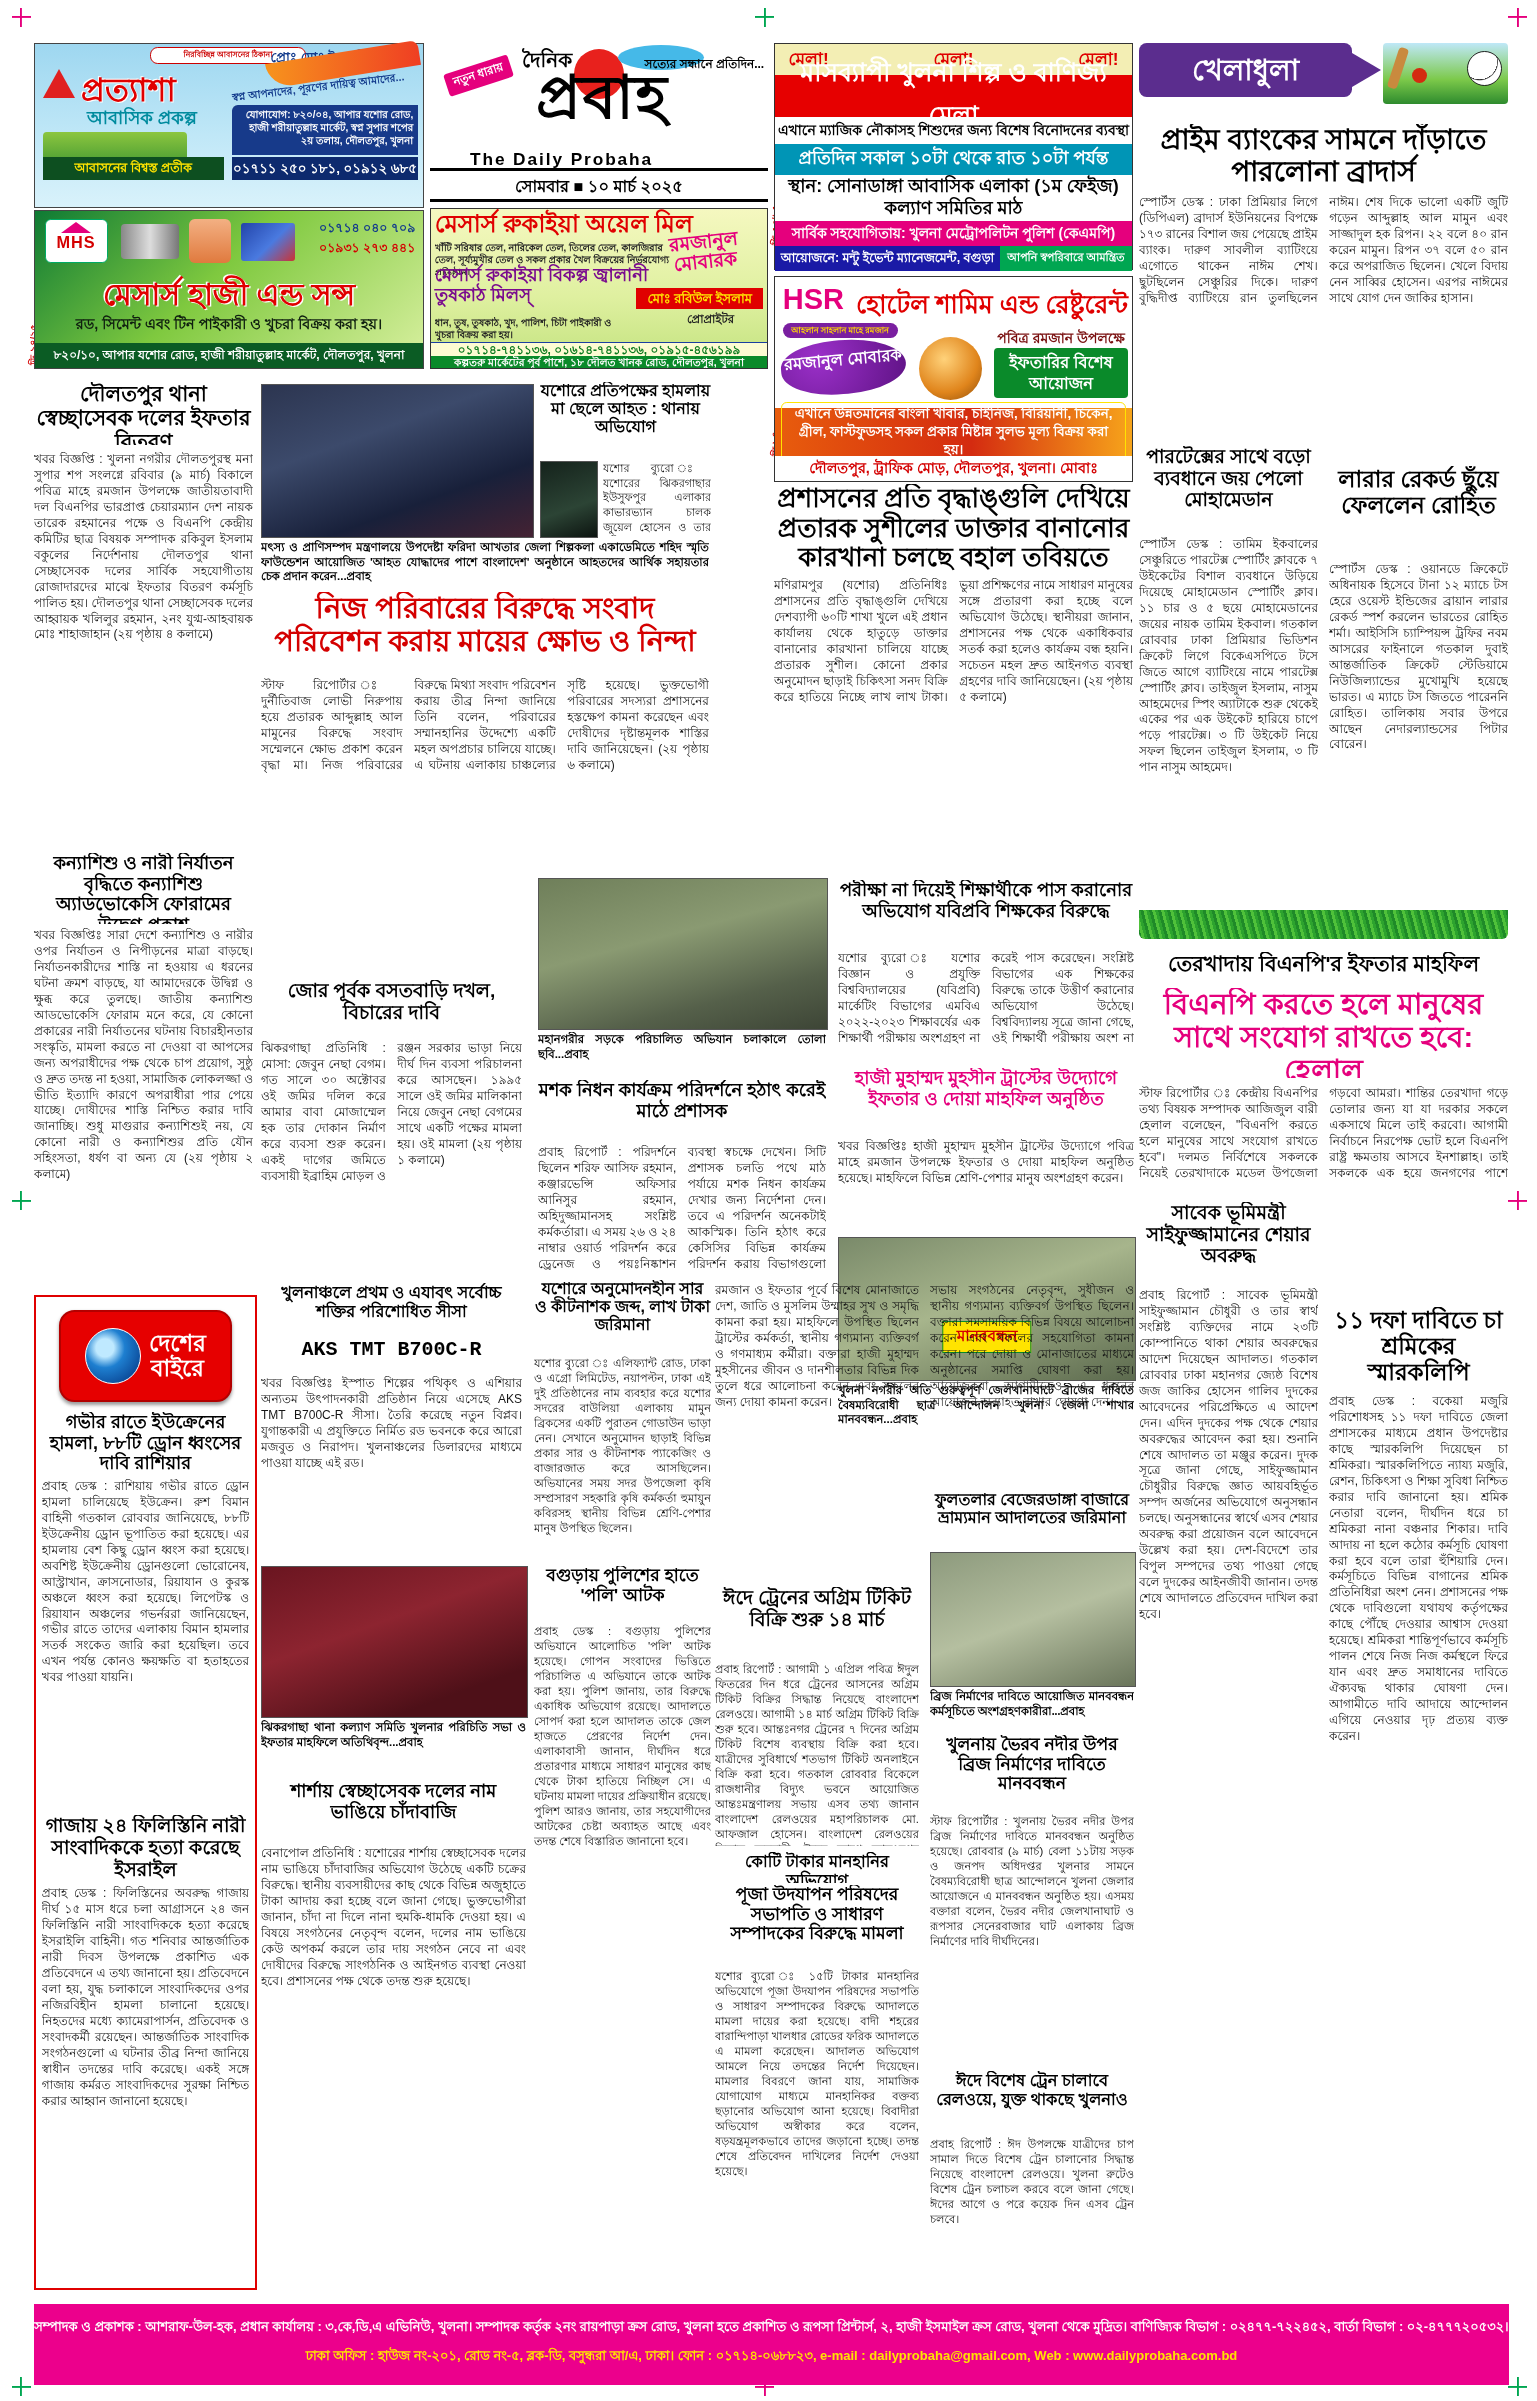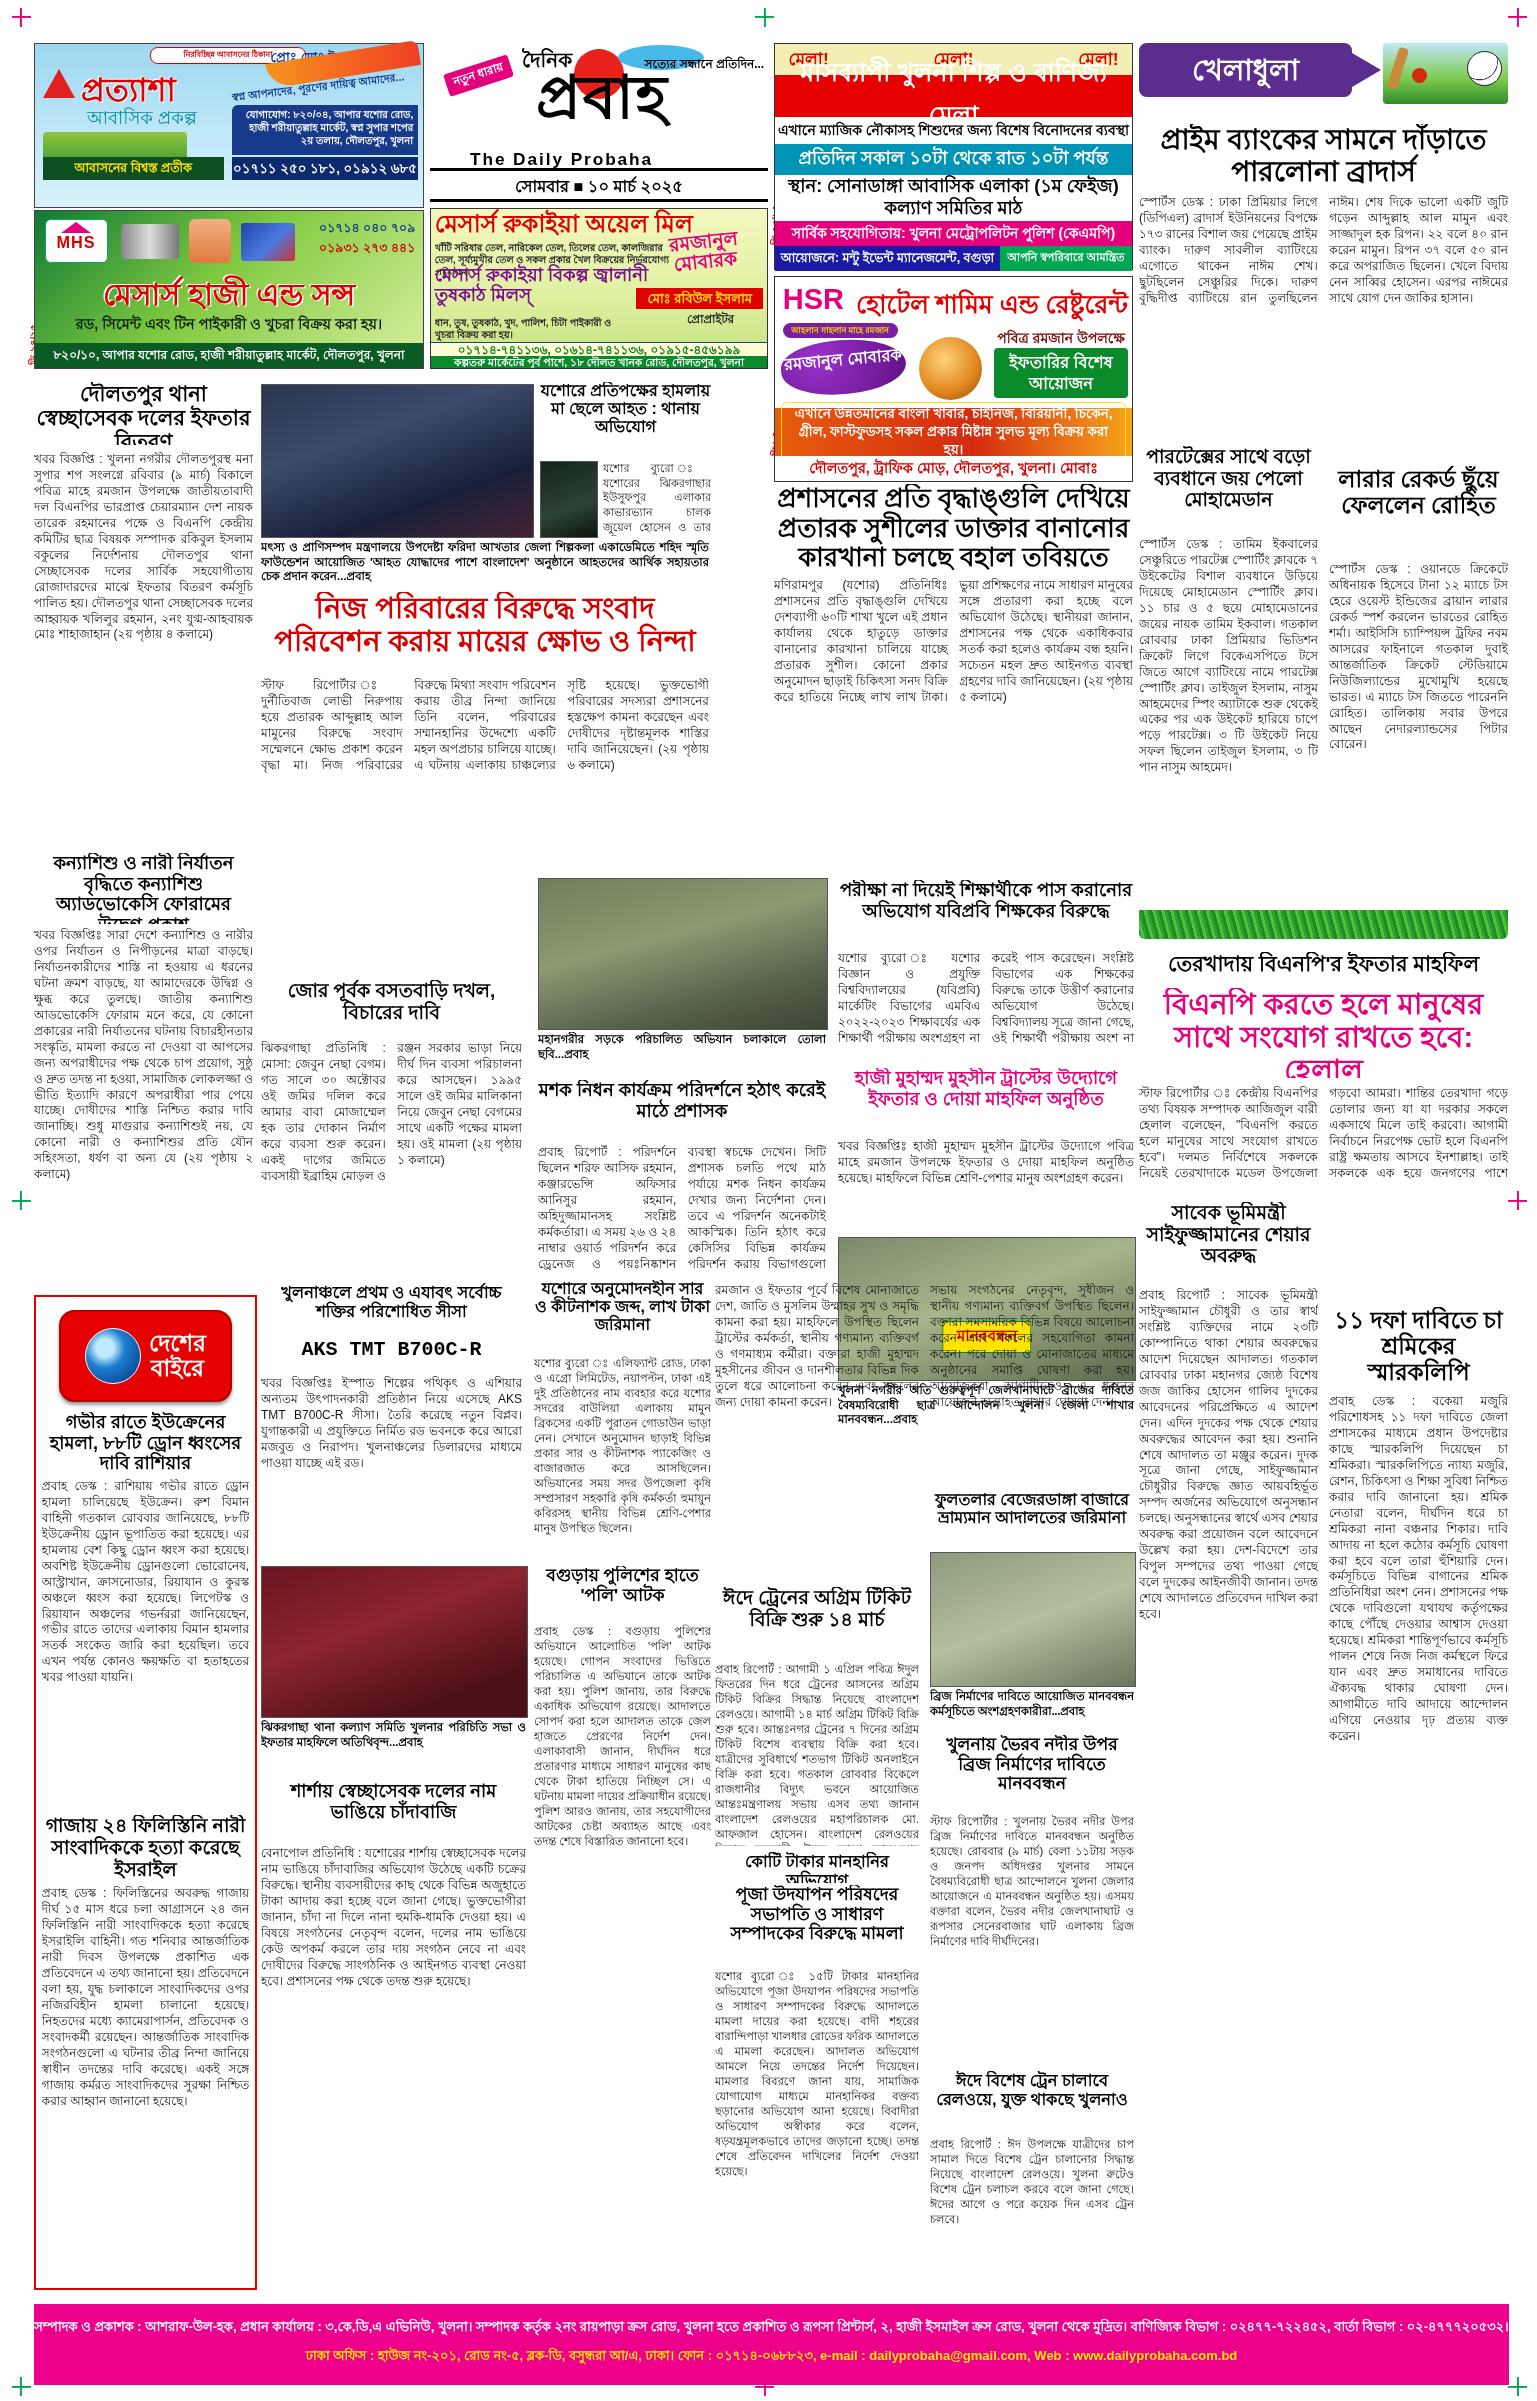--- a/index.html
+++ b/index.html
@@ -54,21 +54,21 @@
 
   <div class="vtag" style="left:27px;top:365px;">ডি-৯৪/২৫</div>
   <div class="vtag" style="left:769px;top:456px;">সি-৮৪</div>
   <div class="vtag" style="left:769px;top:245px;">পি-৫৩/২৫</div>
 
   <div class="abs ad" style="left:34px;top:43px;width:390px;height:165px;background:linear-gradient(180deg,#9ed7f0 0%,#bfe7f7 55%,#d9f2fb 100%);border:1.9px solid #444;">
     <div class="abs" style="left:115px;top:2.9px;width:154px;height:15.4px;background:#fff;border:1px solid #c00;border-radius:7.7px;font-size:7.7px;font-weight:bold;color:#c00;text-align:center;line-height:14.4px;overflow:hidden;">নিরবিচ্ছিন্ন আবাসনের ঠিকানা</div>
     <div class="abs" style="right:5.8px;top:3.8px;font-size:13.4px;font-weight:bold;color:#123a8c;">প্রোঃ মোঃ ইসরাফিল সরদার</div>
     <div class="abs" style="left:7.7px;top:25px;width:0;height:0;border-left:16.3px solid transparent;border-right:16.3px solid transparent;border-bottom:29px solid #e02020;"></div>
     <div class="abs" style="left:46px;top:21px;font-size:32px;font-weight:bold;color:#e00000;text-shadow:1px 1px 0 #fff,-1px -1px 0 #fff;">প্রত্যাশা</div>
-    <div class="abs" style="left:52px;top:60px;font-size:18px;font-weight:normal;color:#008b9e;">আবাসিক প্রকল্প</div>
+    <div class="abs" style="left:52px;top:60px;font-size:18px;font-weight:bold;color:#008b9e;">আবাসিক প্রকল্প</div>
     <div class="abs" style="left:7.7px;top:88px;width:144px;height:46px;background:linear-gradient(180deg,#8cc63f,#2e8b2e);border-radius:3.8px;"></div>
     <div class="abs" style="left:7.7px;top:113px;width:181px;height:23px;background:#0d4f20;color:#ffe400;font-size:12.5px;font-weight:bold;text-align:center;line-height:23px;overflow:hidden;">আবাসনের বিশ্বস্ত প্রতীক</div>
     <div class="abs" style="left:197px;top:35px;width:186px;height:27px;font-size:10.6px;font-weight:bold;color:#123a8c;transform:rotate(-7deg);overflow:hidden;">স্বপ্ন আপনাদের, পূরণের দায়িত্ব আমাদের...</div>
     <div class="abs" style="left:197px;top:61px;width:186px;height:50px;background:#173a8a;border-radius:5.8px 0 0 0;color:#fff;font-size:10px;font-weight:bold;text-align:right;padding:2.9px 4.8px;box-sizing:border-box;overflow:hidden;line-height:1.3;">যোগাযোগ: ৮২০/০৪, আপার যশোর রোড, হাজী শরীয়াতুল্লাহ মার্কেট, স্বপ্ন সুপার শপের ২য় তলায়, দৌলতপুর, খুলনা</div>
     <div class="abs" style="left:197px;top:113px;width:186px;height:23px;background:#0d2a6e;color:#fff;font-size:13.4px;font-weight:bold;text-align:center;line-height:23px;overflow:hidden;">০১৭১১ ২৫০ ১৮১, ০১৯১২ ৬৮৫ ৪২৬</div>
     <div class="abs" style="left:231px;top:7.7px;width:154px;height:25px;background:linear-gradient(100deg,#f7941d,#ef3e23);border-radius:0 11.5px 0 38px;transform:rotate(-9deg);"></div>
   </div>
 
   <div class="abs ad" style="left:34px;top:210px;width:390px;height:159px;background:linear-gradient(135deg,#0e7a34 0%,#7fc93f 45%,#d9f0a0 100%);border:1.9px solid #444;">
     <div class="abs" style="left:9.6px;top:7.7px;width:61px;height:42px;background:#fff;border:1.9px solid #0a6;border-radius:5.8px;text-align:center;">

